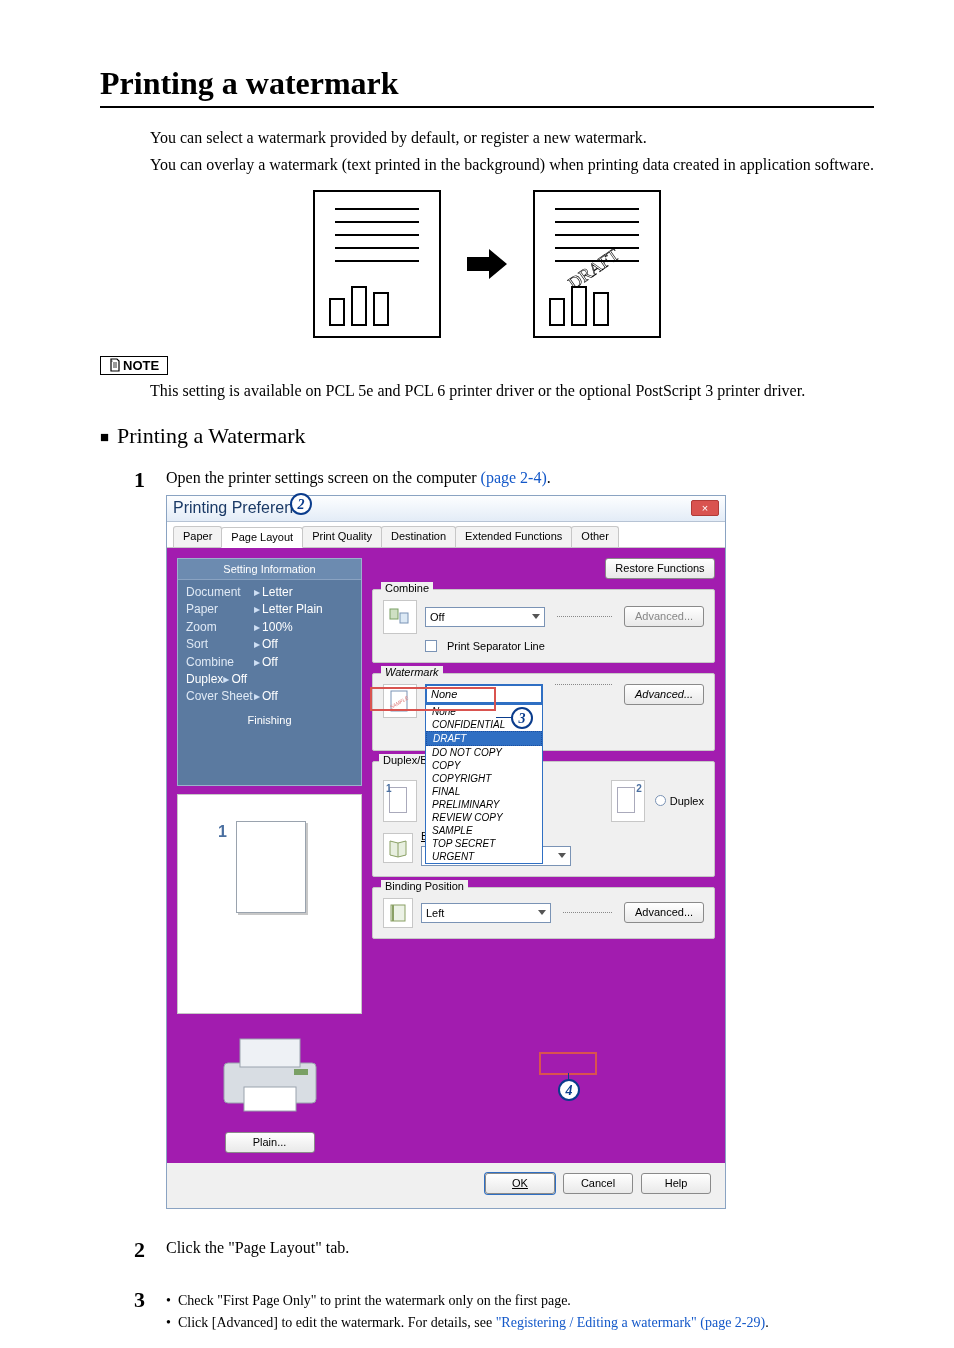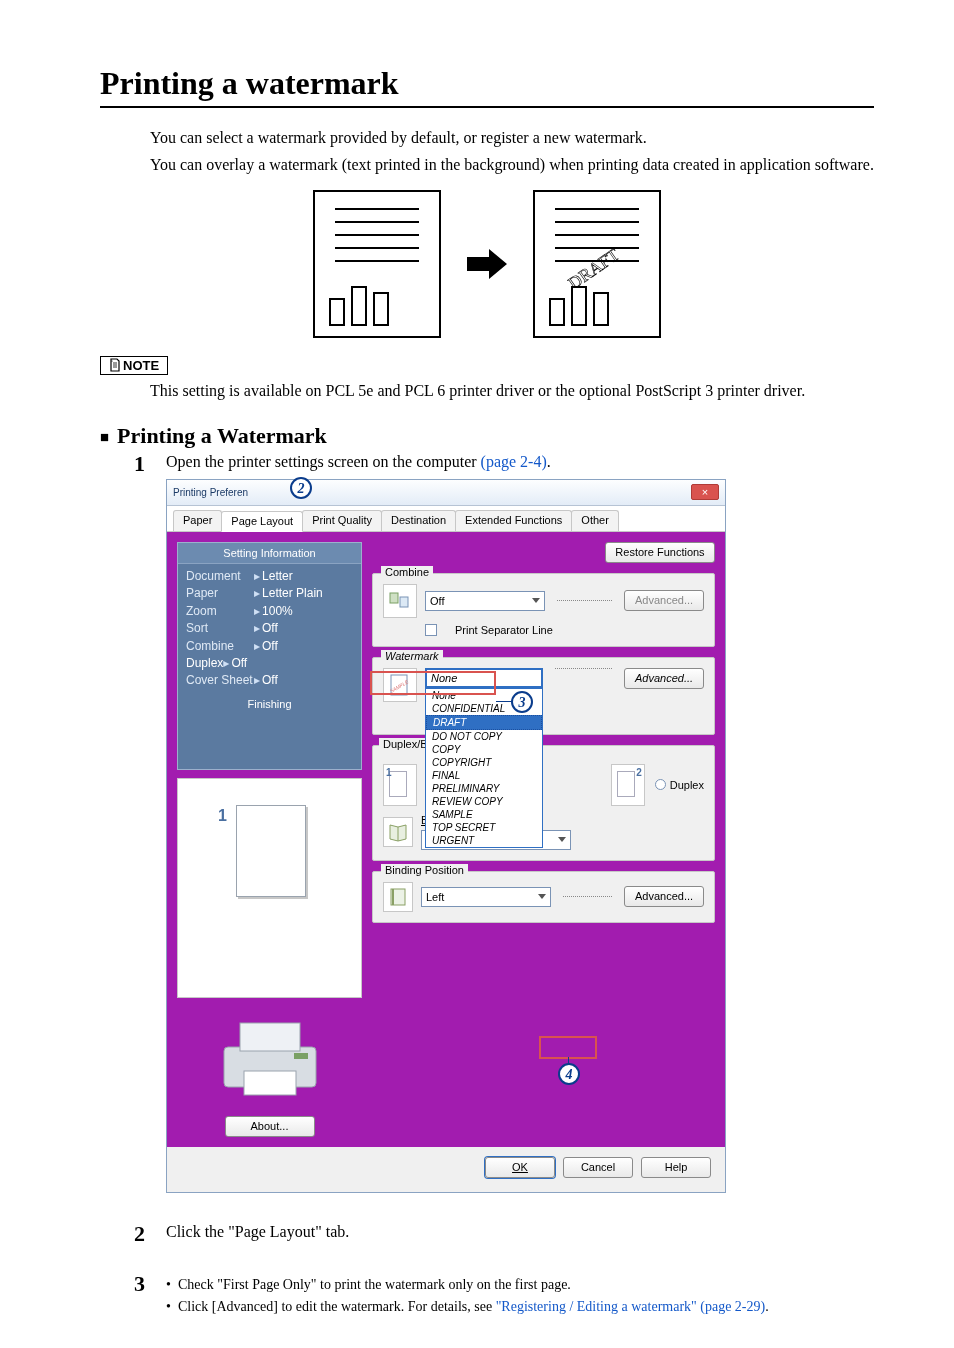--- a/index.html
+++ b/index.html
@@ -14,36 +14,36 @@
   .doc-lines div { height: 2px; background: #000; }
   .doc-bars { position: absolute; bottom: 10px; left: 14px; display: flex; align-items: flex-end; gap: 6px; }
   .doc-bars .bar { width: 16px; border: 2px solid #000; background: #fff; }
   .bar1 { height: 28px; } .bar2 { height: 40px; } .bar3 { height: 34px; }
   .wm-text-svg { position:absolute; left:0; top:0; width:100%; height:100%; pointer-events:none; }
   .big-arrow { width: 40px; height: 30px; }
   .big-arrow svg { width: 100%; height: 100%; }
   .note-box { display: inline-block; border: 1px solid #000; padding: 1px 8px; font-family: Arial, sans-serif; font-size: 13px; font-weight: bold; margin-bottom: 4px; }
   .note-box svg { vertical-align: -2px; margin-right: 2px; }
   .note-text { font-family: Georgia, serif; font-size: 16px; line-height: 1.45; margin-left: 50px; margin-bottom: 20px; }
-  .sub-heading { font-family: Georgia, serif; font-size: 22px; font-weight: bold; margin-bottom: 2px; }
+  .sub-heading { font-family: Georgia, serif; font-size: 22px; font-weight: normal; margin-bottom: 18px; }
   .sq { display:inline-block; font-size:15px; vertical-align:1px; margin-right:8px; }
   .step-row { display: flex; align-items: flex-start; margin-left: 34px; margin-bottom: 10px; }
   .step-num { font-family: Georgia, serif; font-size: 22px; font-weight: bold; color: #000; width: 26px; flex: 0 0 26px; }
   .step-body { flex: 1; padding-left: 6px; }
   .step-text { font-family: Georgia, serif; font-size: 16px; line-height: 1.4; }
   .link { color: #1358c9; }
   .bullets { margin-top: 4px; }
   .bullet-row { display:flex; font-family: Georgia, serif; font-size: 14px; line-height: 1.4; margin-bottom: 2px; }
   .bullet-dot { flex: 0 0 12px; }
   .bullet-txt { flex: 1; }
   
   .dlg-wrap { margin: 6px 0 18px 0; position: relative; width: 560px; }
   .dlg { width: 560px; border: 1px solid #8aa3c2; font-family: 'Segoe UI', Tahoma, Arial, sans-serif; font-size: 11px; color: #000; background: #f0f0f0; }
   .dlg-title { height: 26px; background: linear-gradient(#fdfeff,#e3ecf7); display:flex; align-items:center; padding: 0 6px; border-bottom:1px solid #b6c3d4; }
-  .dlg-title-text { flex:1; color:#1b3a66; font-size:10px; }
+  .dlg-title-text { flex:1; color:#1b3a66; font-size:16px; }
   .dlg-close { width:28px; height:16px; background:#d9534f; color:#fff; text-align:center; line-height:15px; border-radius:2px; font-size:11px; border:1px solid #b03b37; }
   .tabs { display:flex; background:#fff; border-bottom:1px solid #c7c7c7; padding:4px 6px 0 6px; gap:0; }
   .tab { padding:3px 9px 4px 9px; border:1px solid #c7c7c7; border-bottom:none; background:#f3f3f3; border-radius:3px 3px 0 0; margin-right:-1px; position:relative; }
   .tab.active { background:#fff; border-bottom:1px solid #fff; top:1px; font-weight:normal; }
   .dlg-body { display:flex; padding:10px; gap:10px; background:#a21caf; }
   .leftcol { width:185px; }
   .rightcol { flex:1; }
   .setting-info { border:1px solid #9cb0cc; background:#5b7aa0; color:#fff; padding:0; margin-bottom:8px; height: 228px; display:flex; flex-direction:column;}
   .si-head { background:#6c8bb0; text-align:center; padding:4px 0; color:#fff; font-size:11px; border-bottom:1px solid #8aa3c2;}
   .si-rows { padding:4px 8px; font-size:12px; line-height:1.45; }
@@ -59,21 +59,21 @@
   .about-btn { display:block; margin: 8px auto 0 auto; width:90px; }
   .wbtn { height:21px; border:1px solid #8a8a8a; background:linear-gradient(#fff,#e9e9e9); border-radius:3px; text-align:center; line-height:19px; font-size:11px; padding:0 8px; color:#000; }
   .wbtn.default { box-shadow:0 0 0 1px #2f6fc3; }
   .group { border:1px solid #c7c7c7; border-radius:2px; margin-bottom:10px; position:relative; padding:10px 10px 10px 10px; background:#f0f0f0;}
   .group-title { position:absolute; top:-8px; left:8px; background:#f0f0f0; padding:0 4px; font-size:11px;}
   .row { display:flex; align-items:center; gap:8px; }
   .icon-sq { width:34px; height:34px; border:1px solid #c7c7c7; background:#fff; display:flex; align-items:center; justify-content:center; }
   .sel { height:20px; border:1px solid #7a93b5; background:#fff; display:flex; align-items:center; padding:0 4px; justify-content:space-between; }
   .sel .caret { width:0;height:0;border-left:4px solid transparent;border-right:4px solid transparent;border-top:5px solid #4a6; border-top-color:#555; }
   .dots { flex:1; border-bottom:1px dotted #888; margin:0 4px; height:1px; }
-  .chk { display:flex; align-items:center; gap:18px; margin-top:6px; margin-left:42px; font-size:11px;text-align:center;}
+  .chk { display:flex; align-items:center; gap:10px; margin-top:6px; margin-left:42px; font-size:11px;text-align:center;}
   .chkbox { width:12px; height:12px; border:1px solid #7a93b5; background:#fff; }
   .wm-open { position:relative; }
   .wm-field { height:20px; border:2px solid #2f6fc3; background:#fff; display:flex; align-items:center; padding:0 4px; justify-content:space-between; width:118px;}
   .wm-list { position:absolute; left:0; top:20px; width:118px; border:1px solid #2f6fc3; background:#fff; z-index:5; }
   .wm-item { padding:1px 6px; font-size:10px; white-space:nowrap; overflow:hidden; }
   .wm-item.hl { background:#2f6fc3; color:#fff; border:1px dotted #1b4f9f; }
   .duplex-area { display:flex; align-items:center; gap:10px; margin-top:4px;}
   .dp-thumb { width:34px; height:42px; border:1px solid #c7c7c7; background:#fff; position:relative;}
   .dp-inner { position:absolute; left:5px; top:6px; width:18px; height:26px; border:1px solid #aab; }
   .dp-radio { display:flex; align-items:center; gap:4px; font-size:11px;}
@@ -229,21 +229,21 @@
                 <span style="position:absolute; left:40px; top:28px; font:bold 16px Arial; color:#4a6fa0;">1</span>
               </div>
               <div class="printer-box">
                 <svg viewBox="0 0 120 90">
                   <rect x="14" y="34" width="92" height="40" rx="4" fill="#d8dde3" stroke="#9aa3ae"></rect>
                   <rect x="30" y="10" width="60" height="28" fill="#eef1f5" stroke="#9aa3ae"></rect>
                   <rect x="34" y="58" width="52" height="24" fill="#fff" stroke="#9aa3ae"></rect>
                   <rect x="84" y="40" width="14" height="6" fill="#7aa065"></rect>
                 </svg>
               </div>
-              <div class="wbtn about-btn">About...</div>
+              <div class="wbtn about-btn">Plain...</div>
             </div>
 
             <div class="rightcol">
               <div style="display:flex; justify-content:flex-end; margin-bottom:10px;">
                 <div class="wbtn" style="width:110px;">Restore Functions</div>
               </div>
 
               <div class="group">
                 <span class="group-title">Combine</span>
                 <div class="row">

